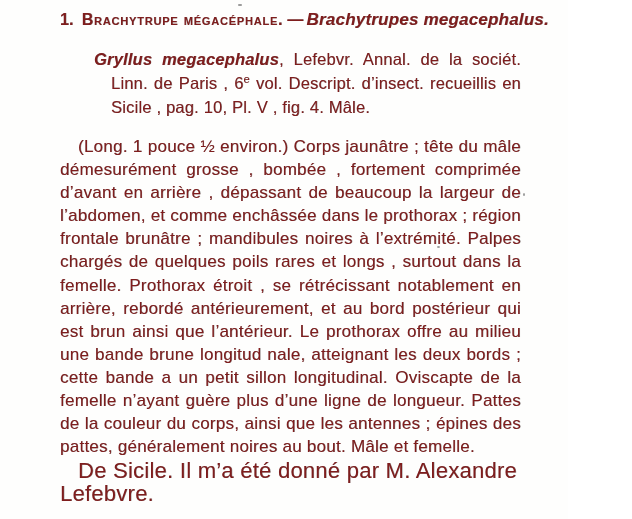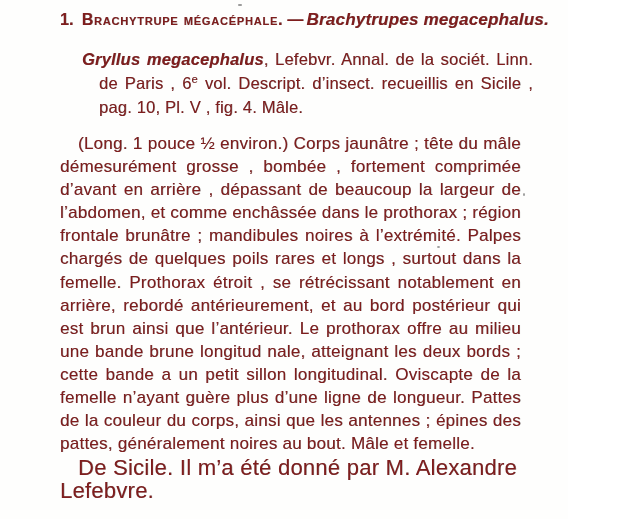--- a/index.html
+++ b/index.html
@@ -37,21 +37,21 @@
   .heading .sc {
     font-variant: small-caps;
     letter-spacing: 0.8px;
   }
   .heading .dash { margin: 0 3px 0 4px; }
   .heading .latin {
     font-style: italic;
     font-size: 17px;
   }
   .cite {
-    margin: 4px;
+    margin: 16px;
     font-size: 16.5px;
     line-height: 24px;
     text-align: justify;
     letter-spacing: 0.2px;
   }
   .cite-1 { padding-left: 35px; text-indent: -17px; }
   .cite-2 { padding-left: 35px; text-indent: -29px; }
   .cite .species { font-style: italic; font-weight: 700; }
   .cite sup { font-size: 11px; line-height: 0; }
   .desc {

